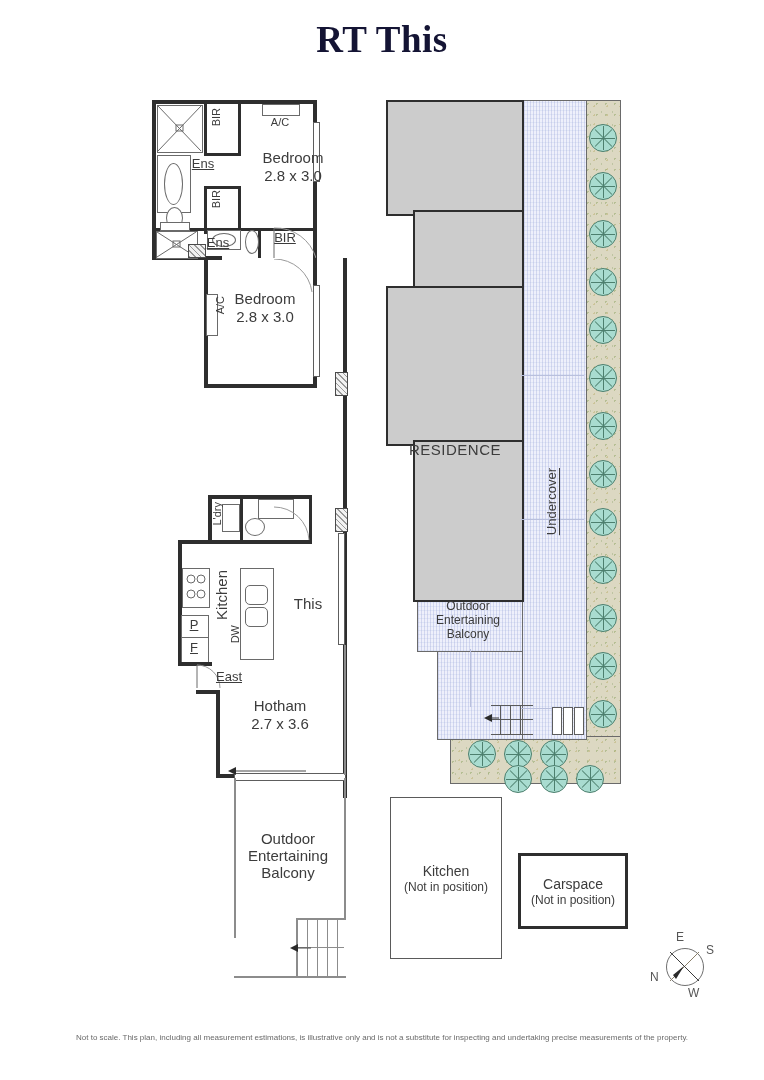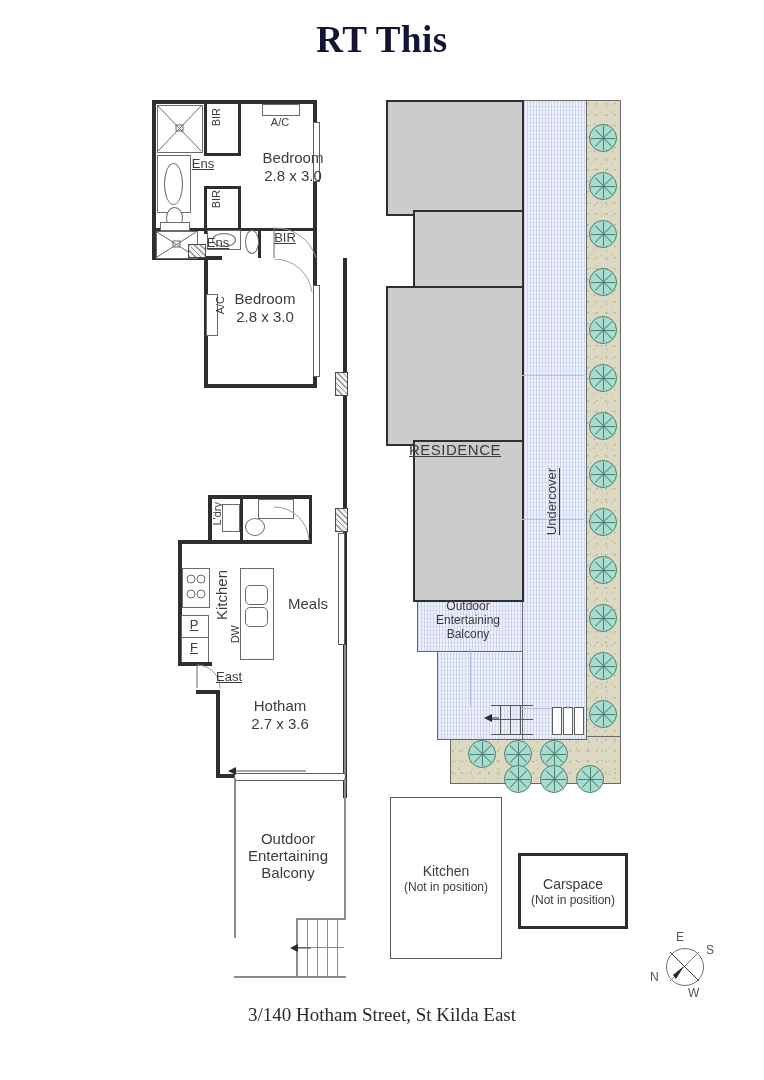--- a/index.html
+++ b/index.html
@@ -221,21 +221,21 @@
     <div class="room-label rl-xs vert" style="left:214px;top:296px;width:14px;">A/C</div>
 
     <div class="room-label rl-lg" style="left:238px;top:150px;width:110px;">Bedroom</div>
     <div class="room-label rl-lg" style="left:238px;top:168px;width:110px;">2.8 x 3.0</div>
     <div class="room-label rl-lg" style="left:210px;top:291px;width:110px;">Bedroom</div>
     <div class="room-label rl-lg" style="left:210px;top:309px;width:110px;">2.8 x 3.0</div>
 
     <div class="room-label rl-xs vert" style="left:211px;top:502px;width:14px;">L'dry</div>
     <div class="room-label rl-lg vert" style="left:214px;top:570px;width:18px;">Kitchen</div>
     <div class="room-label rl-xs vert" style="left:229px;top:625px;width:12px;">DW</div>
-    <div class="room-label rl-lg" style="left:258px;top:596px;width:100px;">Meals</div>
+    <div class="room-label rl-lg" style="left:258px;top:596px;width:100px;">This</div>
     <div class="room-label rl-md" style="left:199px;top:670px;width:60px;">East</div>
     <div class="room-label rl-lg" style="left:222px;top:698px;width:116px;">Hotham</div>
     <div class="room-label rl-lg" style="left:222px;top:716px;width:116px;">2.7 x 3.6</div>
 
     <div class="room-label rl-lg" style="left:230px;top:831px;width:116px;">Outdoor</div>
     <div class="room-label rl-lg" style="left:230px;top:848px;width:116px;">Entertaining</div>
     <div class="room-label rl-lg" style="left:230px;top:865px;width:116px;">Balcony</div>
   </div>
 
   <div>
@@ -348,21 +348,21 @@
       </div>
     <div class="tree" style="left:540px;top:765px;">
         <div class="tspoke" style="transform:rotate(45deg)"></div>
         <div class="tspoke" style="transform:rotate(-45deg)"></div>
       </div>
     <div class="tree" style="left:576px;top:765px;">
         <div class="tspoke" style="transform:rotate(45deg)"></div>
         <div class="tspoke" style="transform:rotate(-45deg)"></div>
       </div>
 
-    <div class="room-label rl-lg" style="left:396px;top:442px;width:118px;letter-spacing:.5px;text-decoration:underline;">RESIDENCE</div>
+    <div class="room-label rl-lg" style="left:396px;top:442px;width:118px;letter-spacing:.5px;">RESIDENCE</div>
     <div class="room-label rl-md vert" style="left:545px;top:468px;width:18px;">Undercover</div>
     <div class="room-label rl-sm" style="left:418px;top:600px;width:100px;">Outdoor</div>
     <div class="room-label rl-sm" style="left:418px;top:614px;width:100px;">Entertaining</div>
     <div class="room-label rl-sm" style="left:418px;top:628px;width:100px;">Balcony</div>
 
     <div class="boxout" style="left:390px;top:797px;width:110px;height:160px;border:1px solid #5a5a5a;">
       <div class="t1">Kitchen</div>
       <div class="t2">(Not in position)</div>
     </div>
     <div class="boxout" style="left:518px;top:853px;width:104px;height:70px;border:3px solid #2e2e2e;">
@@ -377,14 +377,14 @@
       <line x1="4" y1="33" x2="33" y2="4" stroke="#8a7f6a" stroke-width="1"></line>
       <line x1="4" y1="4" x2="33" y2="33" stroke="#3a3a3a" stroke-width="1"></line>
       <path d="M18 18 L7 27 L10 31 Z" fill="#2a2a2a"></path>
     </svg>
     <span style="left:28px;top:0px;">E</span>
     <span style="left:58px;top:13px;">S</span>
     <span style="left:2px;top:40px;">N</span>
     <span style="left:40px;top:56px;">W</span>
   </div>
 
-  <div class="addr">3/140 Hotham Street, St Kilda East</div>
+  <div class="disc">Not to scale. This plan, including all measurement estimations, is illustrative only and is not a substitute for inspecting and undertaking precise measurements of the property.</div>
 </div>
 
 </body></html>

